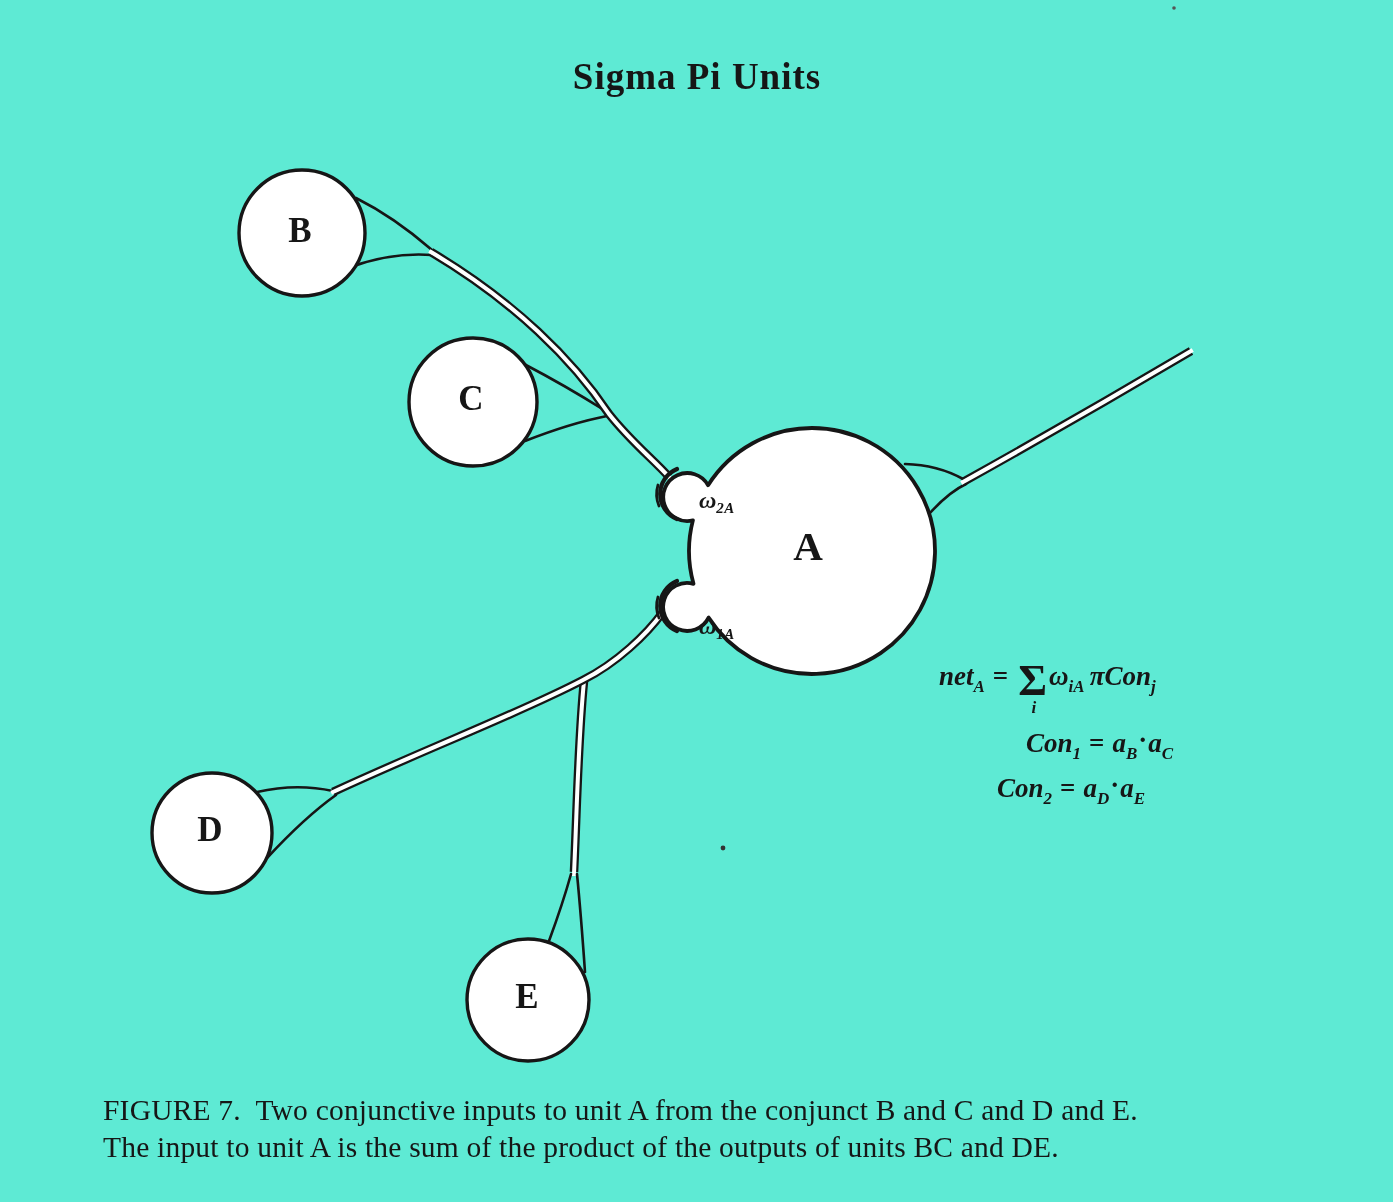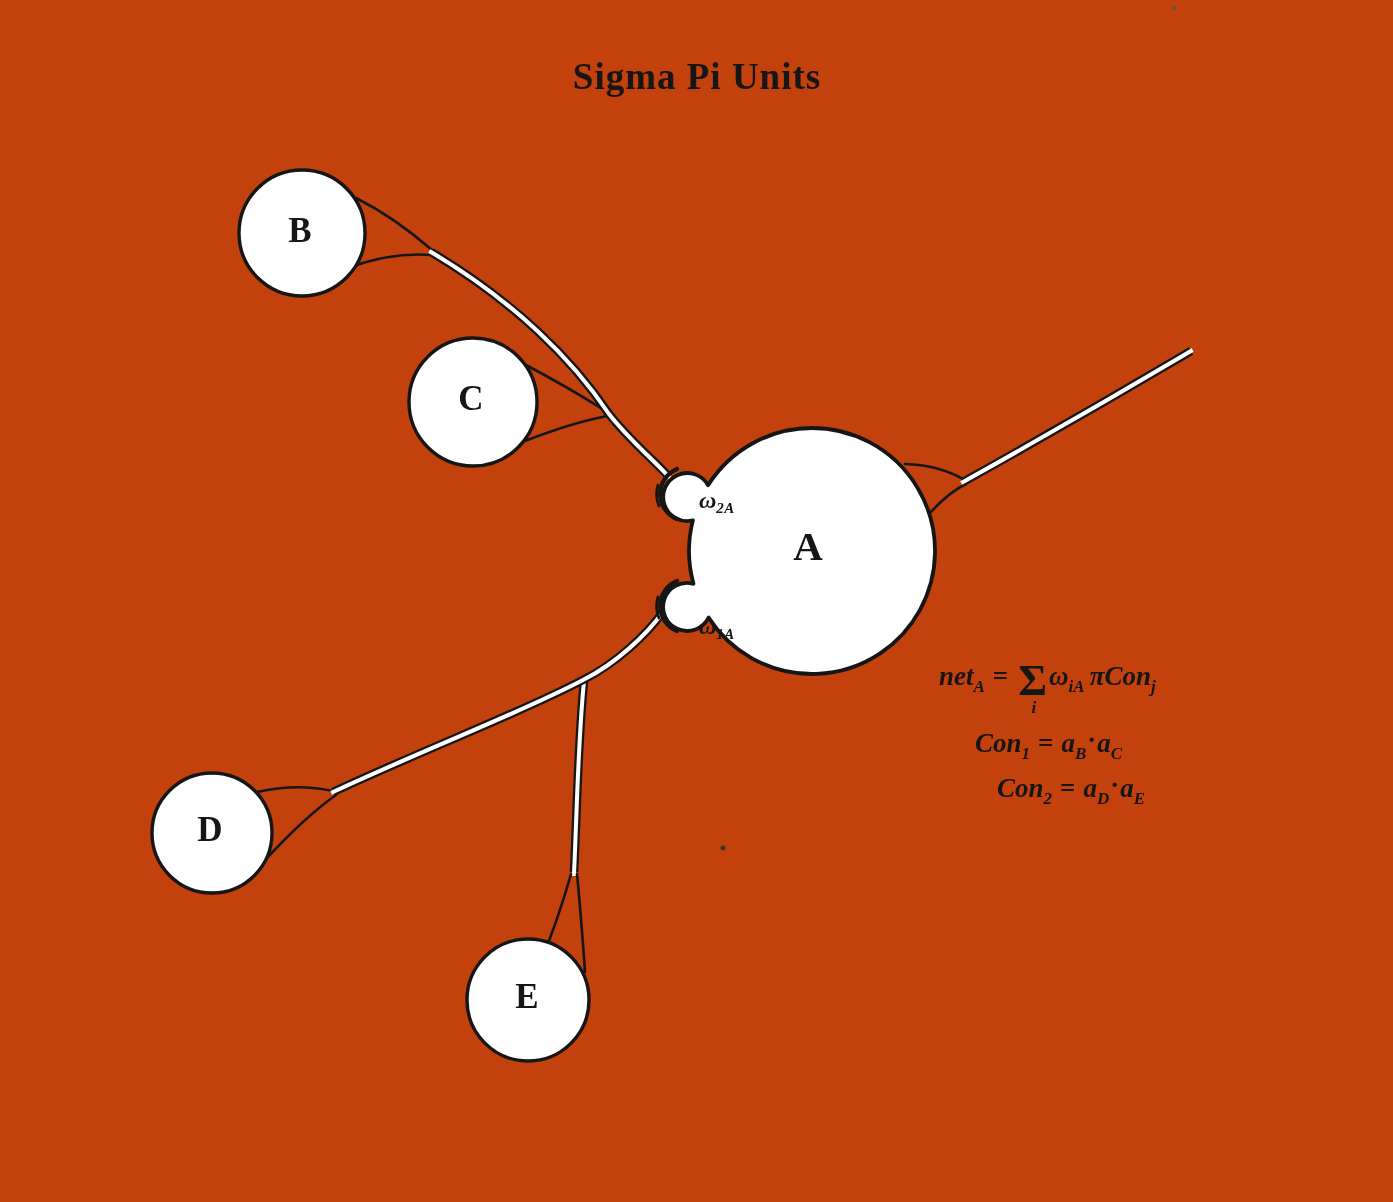--- a/index.html
+++ b/index.html
@@ -1,19 +1,19 @@
 <!DOCTYPE html>
 <html><head>
 <meta charset="utf-8">
 <style>
   html,body{margin:0;padding:0;background:#e8e8e8;}
   .page{
     position:relative;
     width:1393px;height:1202px;
-    background:#c2410c;
+    background:#5eead4;
     overflow:hidden;
     font-family:"Liberation Serif", serif;
     color:#161616;
   }
   .page svg{position:absolute;left:0;top:0;}
   .txt{position:absolute;white-space:pre;}
   .title{
     font-size:37px;letter-spacing:1px;font-weight:600;
     transform:translateX(-50%);
   }
@@ -110,18 +110,22 @@
   <div class="txt unit-label big" style="left:808px;top:548px;">A</div>
   <div class="txt unit-label" style="left:210px;top:832px;">D</div>
   <div class="txt unit-label" style="left:527px;top:999px;">E</div>
 
   <div class="txt wlabel" style="left:699px;top:488px;"><span>ω</span><span class="sub">2A</span></div>
 
   <div class="txt wlabel" style="left:699px;top:614px;"><span>ω</span><span class="sub">1A</span></div>
 
   <div class="txt eq" style="left:925px;top:663px;"><span>net</span><span class="sub">A</span><span class="rel">=</span><span class="sigma-wrap"><span class="sigma">Σ</span><span class="sigma-under">i</span></span><span>ω</span><span class="sub">iA</span><span class="tight">π</span><span>Con</span><span class="sub">j</span></div>
 
-  <div class="txt eq" style="left:961px;top:727px;"><span>Con</span><span class="sub">1</span><span class="rel">=</span><span>a</span><span class="sub">B</span><span class="dot">·</span><span>a</span><span class="sub">C</span></div>
+  <div class="txt eq" style="left:1012px;top:727px;"><span>Con</span><span class="sub">1</span><span class="rel">=</span><span>a</span><span class="sub">B</span><span class="dot">·</span><span>a</span><span class="sub">C</span></div>
 
   <div class="txt eq" style="left:983px;top:772px;"><span>Con</span><span class="sub">2</span><span class="rel">=</span><span>a</span><span class="sub">D</span><span class="dot">·</span><span>a</span><span class="sub">E</span></div>
 
+  <div class="txt caption" style="left:103px;top:1092px;width:1230px;white-space:normal;">
+    <div class="cap-line">FIGURE 7.  Two conjunctive inputs to unit A from the conjunct B and C and D and E.</div>
+    <div class="cap-line">The input to unit A is the sum of the product of the outputs of units BC and DE.</div>
+  </div>
 
 </div>
 
 </body></html>

